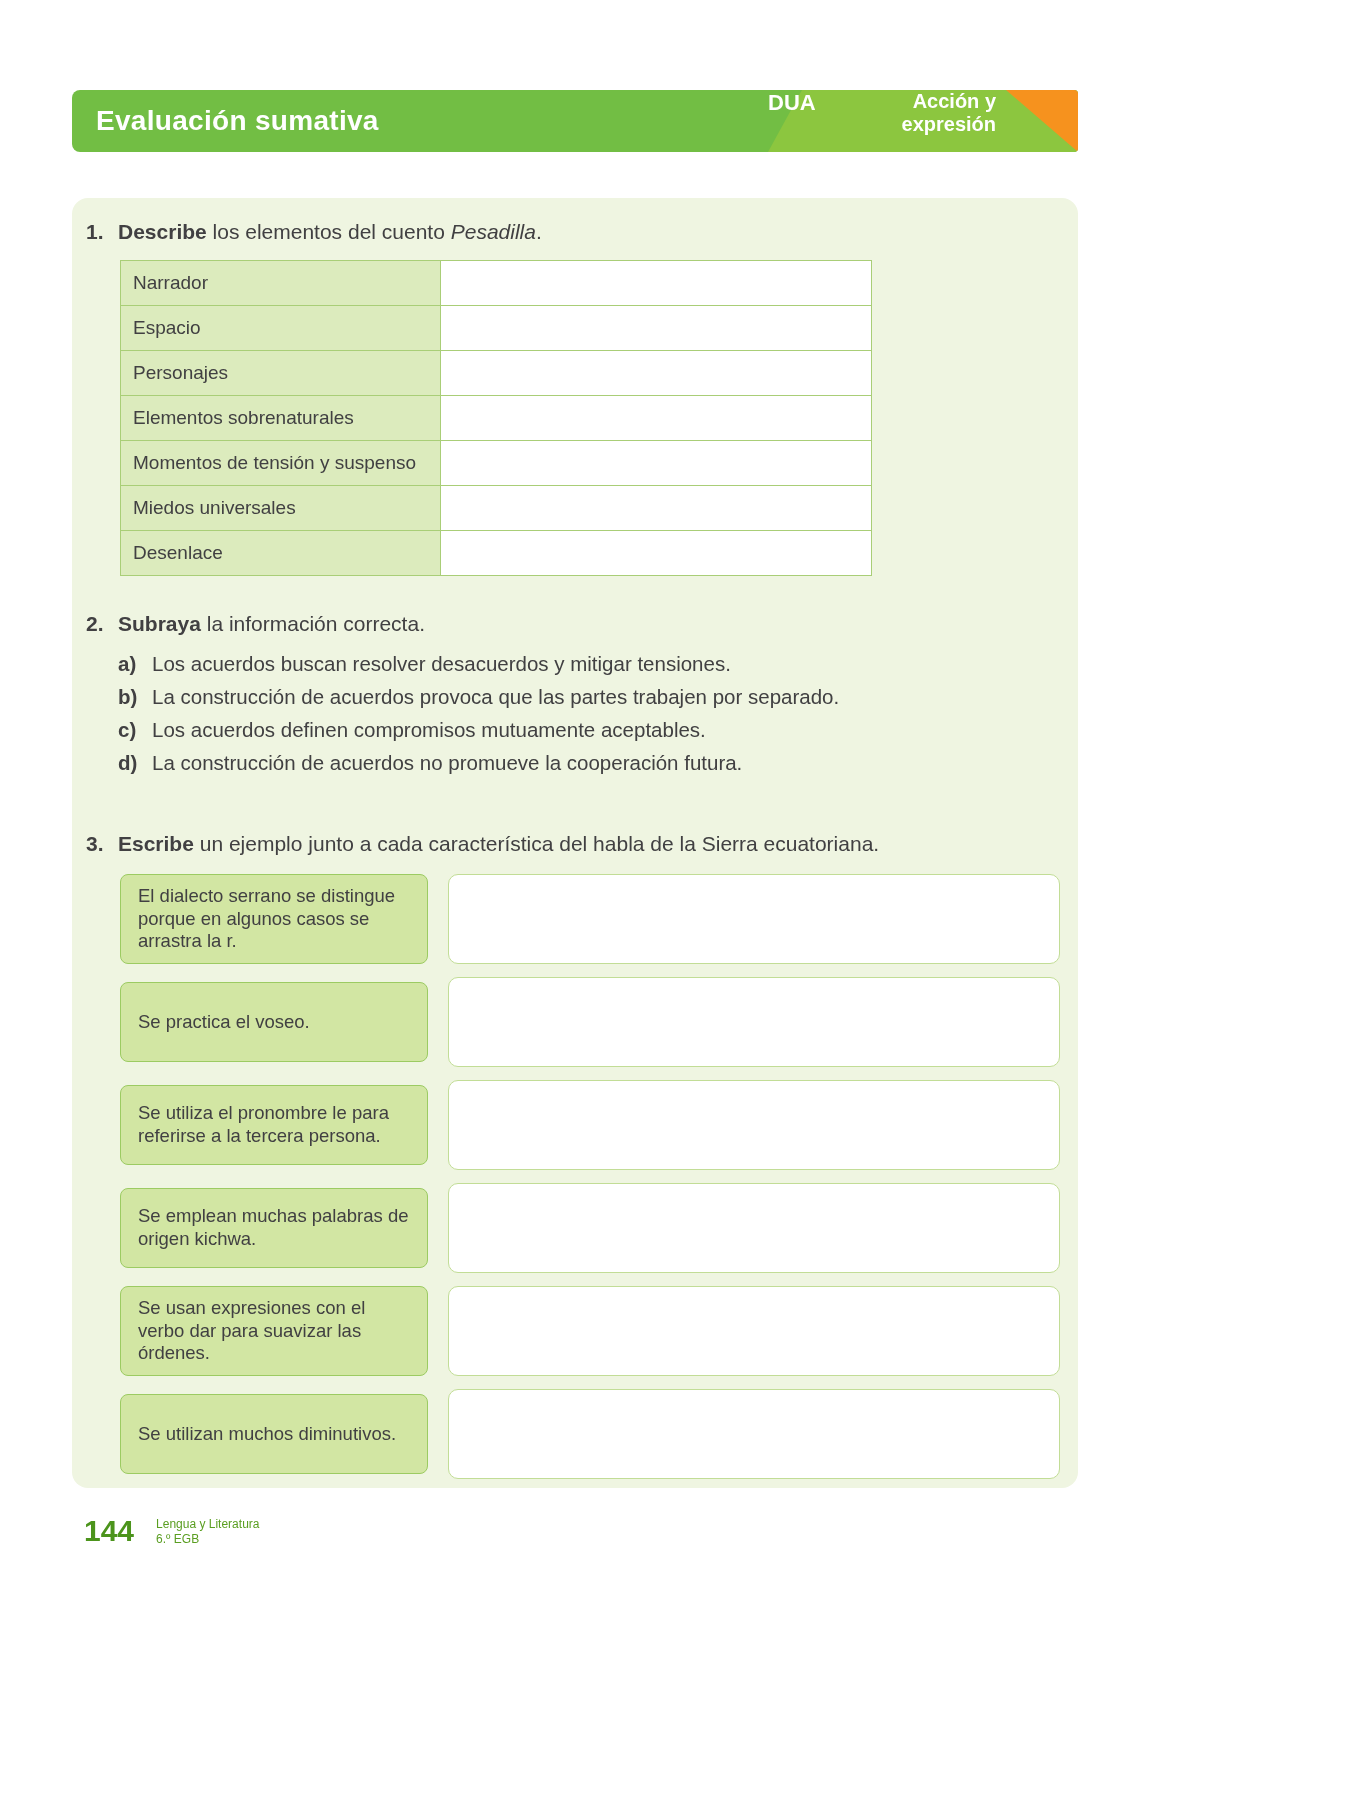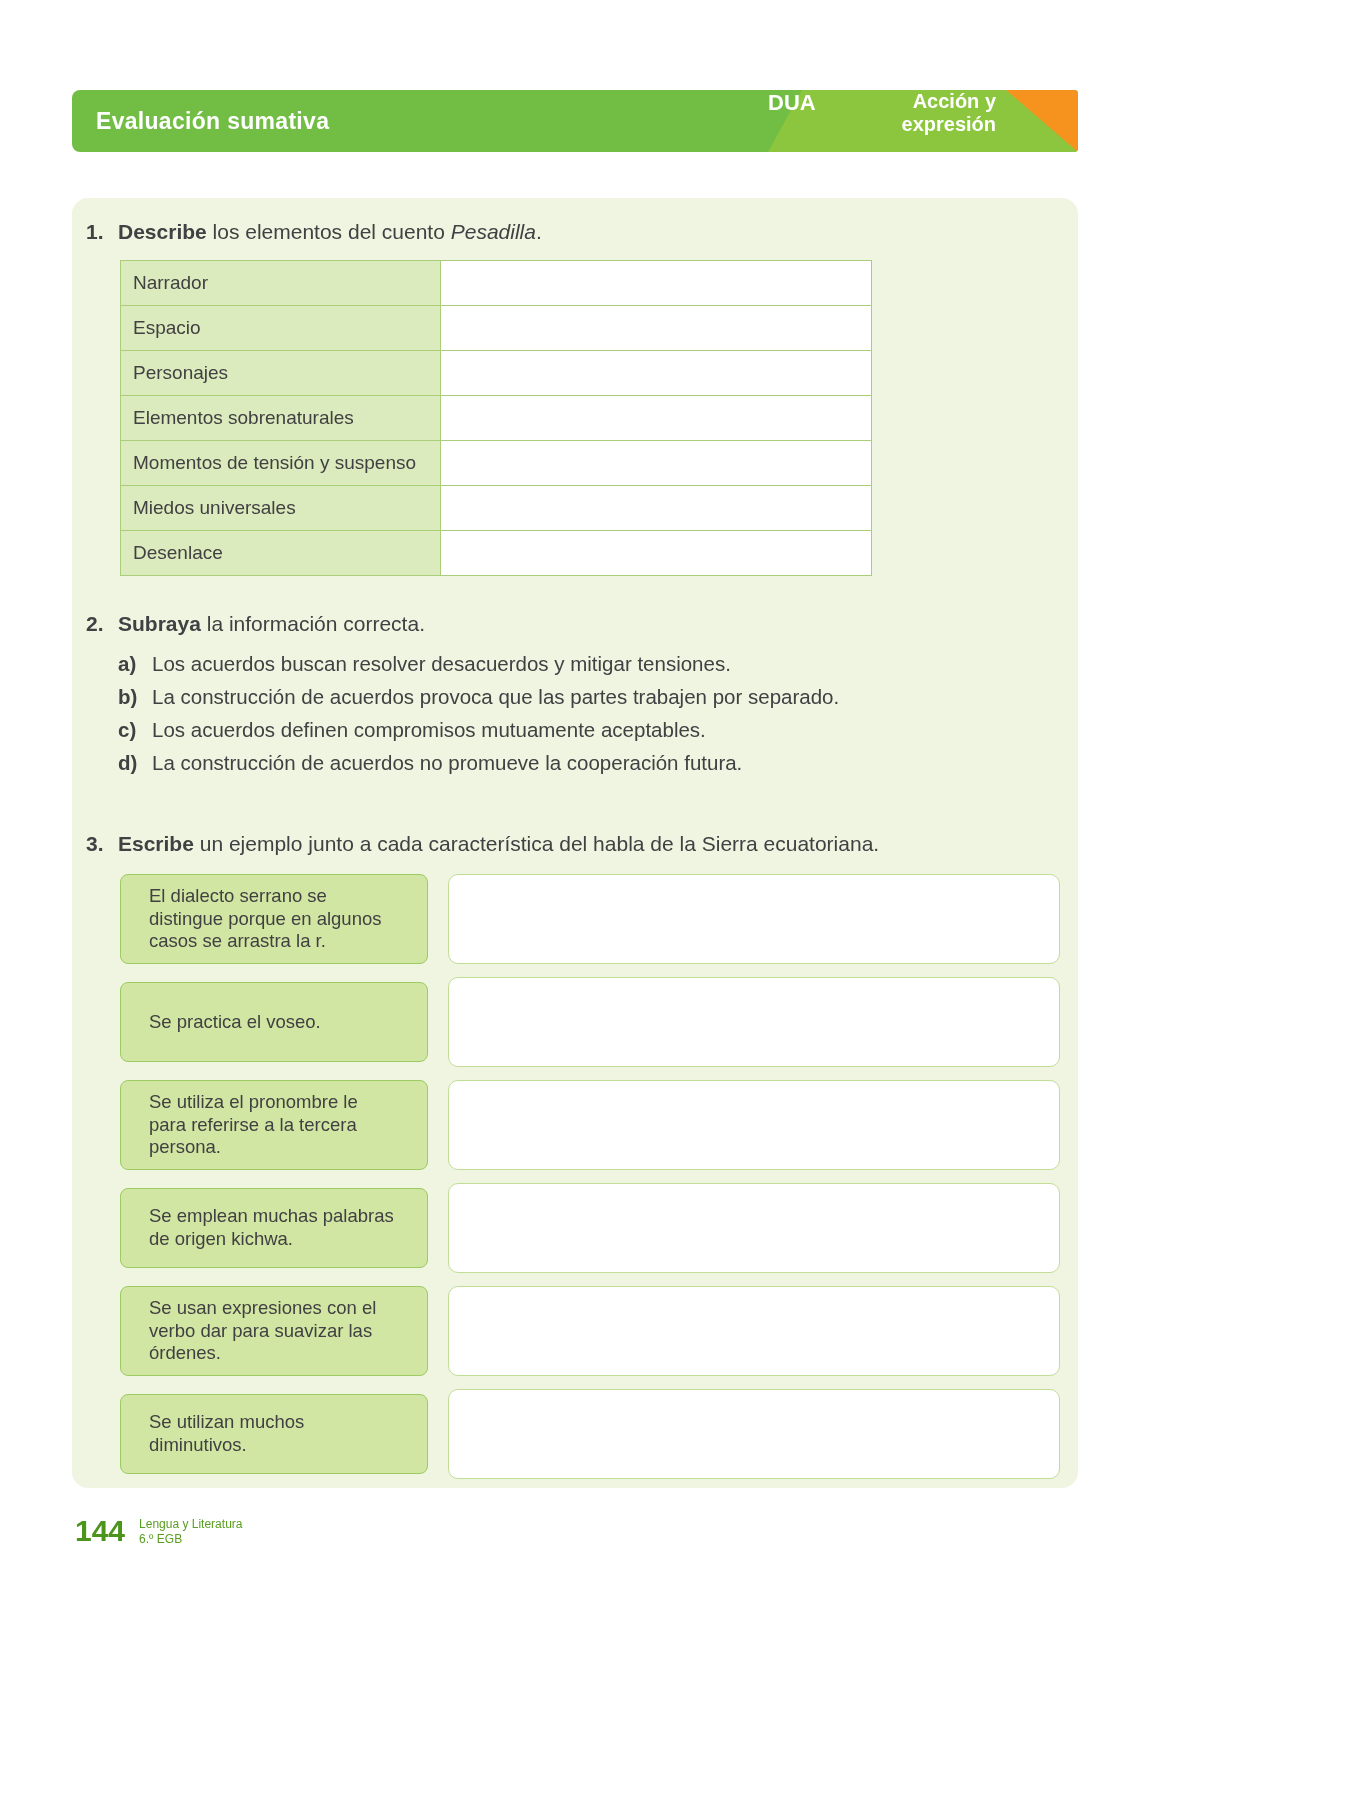--- a/index.html
+++ b/index.html
@@ -19,21 +19,21 @@
     position: absolute;
     left: 72px; top: 90px;
     width: 1006px; height: 62px;
     background: #72BE44;
     border-radius: 8px 4px 4px 8px;
     display: flex;
     align-items: center;
   }
   .topbar .title {
     color: #ffffff;
-    font-size: 23px;
+    font-size: 28px;
     font-weight: 700;
     padding-left: 24px;
     letter-spacing: 0.3px;
   }
   .badge {
     position: absolute;
     right: 0; top: 0; bottom: 0;
     width: 310px;
     overflow: hidden;
     border-radius: 0 4px 4px 0;
@@ -129,40 +129,40 @@
     margin-bottom: 13px;
   }
   .feature-box {
     width: 308px; flex: 0 0 308px;
     min-height: 80px;
     background: #D2E6A3;
     border: 1px solid #9CCB62;
     border-radius: 8px;
     display: flex;
     align-items: center;
-    padding: 10px 28px;
+    padding: 10px 17px;
     font-size: 18.5px;
     line-height: 1.22;
     color: #414042;
   }
   .answer-box {
     flex: 1;
     min-height: 90px;
     background: #ffffff;
     border: 1px solid #C2DD96;
     border-radius: 10px;
   }
 
   
   .footer {
     position: absolute;
-    left: 75px; top: 1514px;
+    left: 84px; top: 1514px;
     display: flex;
     align-items: flex-start;
-    gap: 14px;
+    gap: 22px;
   }
   .footer-page {
     font-size: 30px;
     font-weight: 700;
     color: #4C941C;
     line-height: 1.1;
   }
   .footer-meta {
     padding-top: 3px;
     font-size: 12px;

